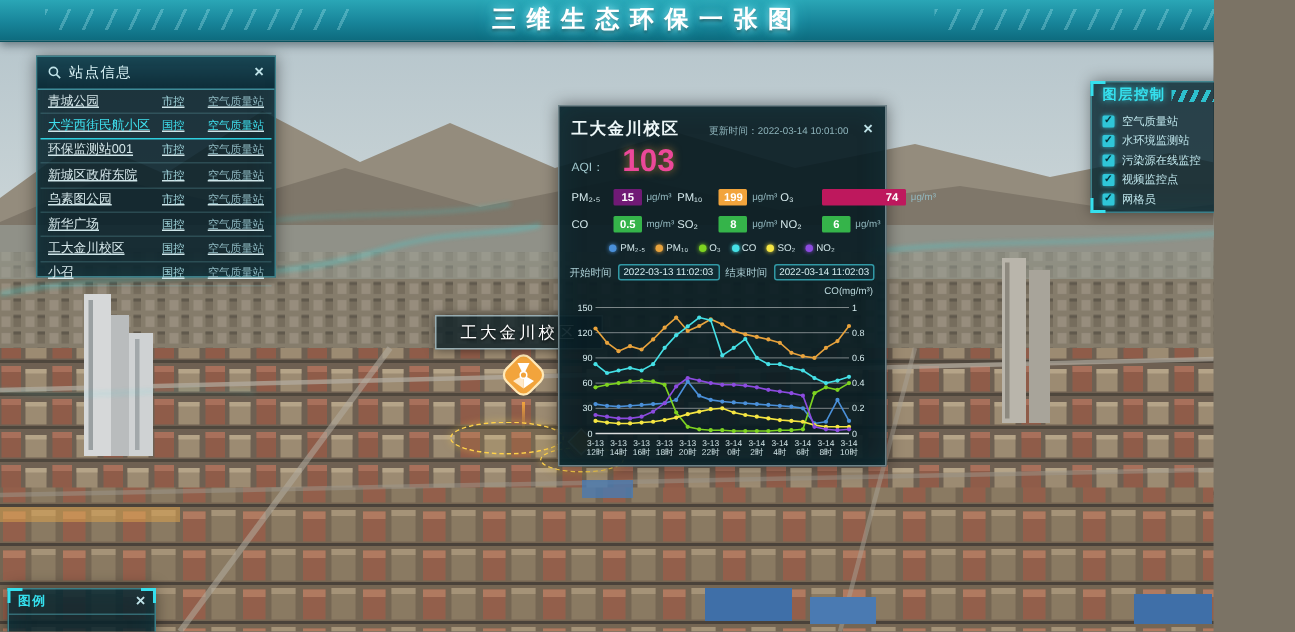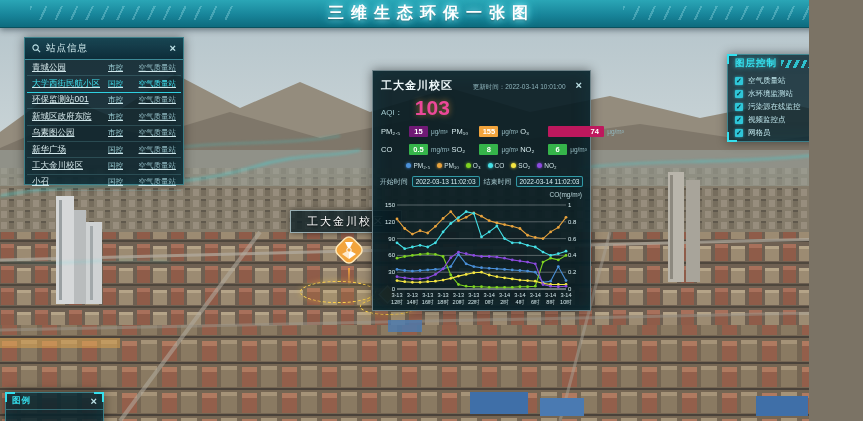--- a/index.html
+++ b/index.html
@@ -310,21 +310,21 @@
       <span class="aqi-value">103</span>
     </div>
     <div class="poll-grid" id="poll-grid">
         <div class="poll-cell">
           <span class="poll-name">PM₂.₅</span>
           <span class="poll-badge" style="background: #701a75;">15</span>
           <span class="poll-unit">μg/m³</span>
         </div>
         <div class="poll-cell">
           <span class="poll-name">PM₁₀</span>
-          <span class="poll-badge" style="background: rgb(242, 164, 60);">155</span>
+          <span class="poll-badge" style="background: rgb(242, 164, 60);">199</span>
           <span class="poll-unit">μg/m³</span>
         </div>
         <div class="poll-cell">
           <span class="poll-name">O₃</span>
           <span class="poll-badge" style="background: #be185d; padding-left: 39px;">74</span>
           <span class="poll-unit">μg/m³</span>
         </div>
         <div class="poll-cell">
           <span class="poll-name">CO</span>
           <span class="poll-badge" style="background: rgb(53, 180, 74);">0.5</span>

